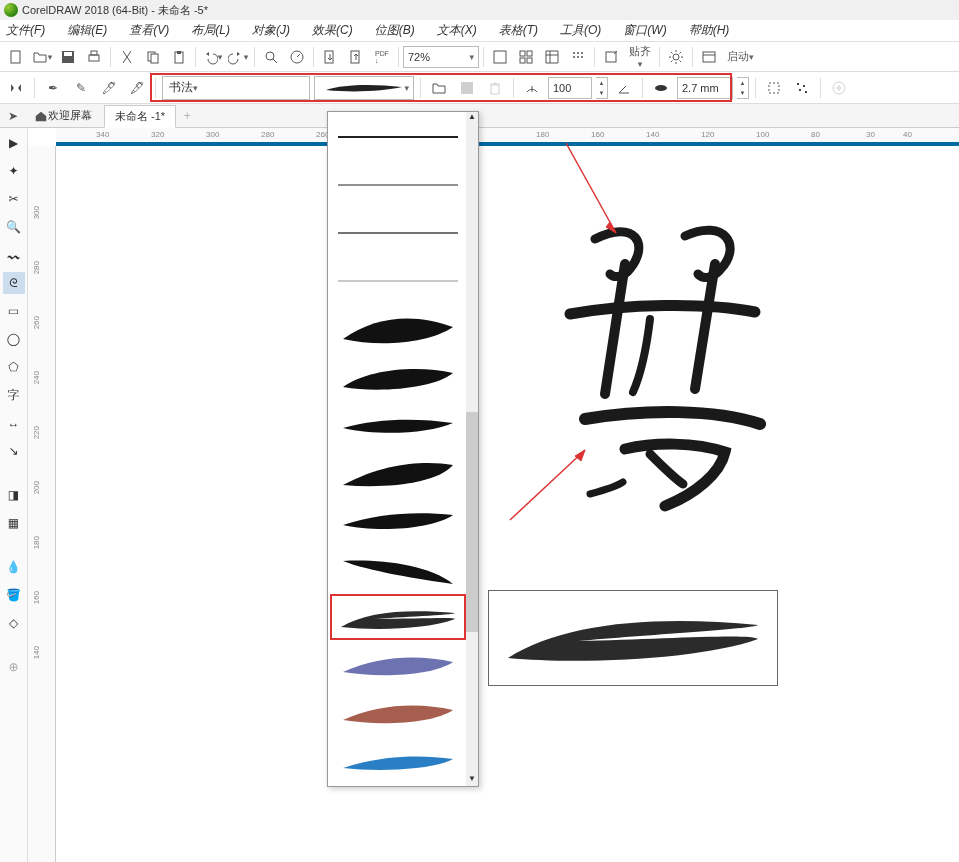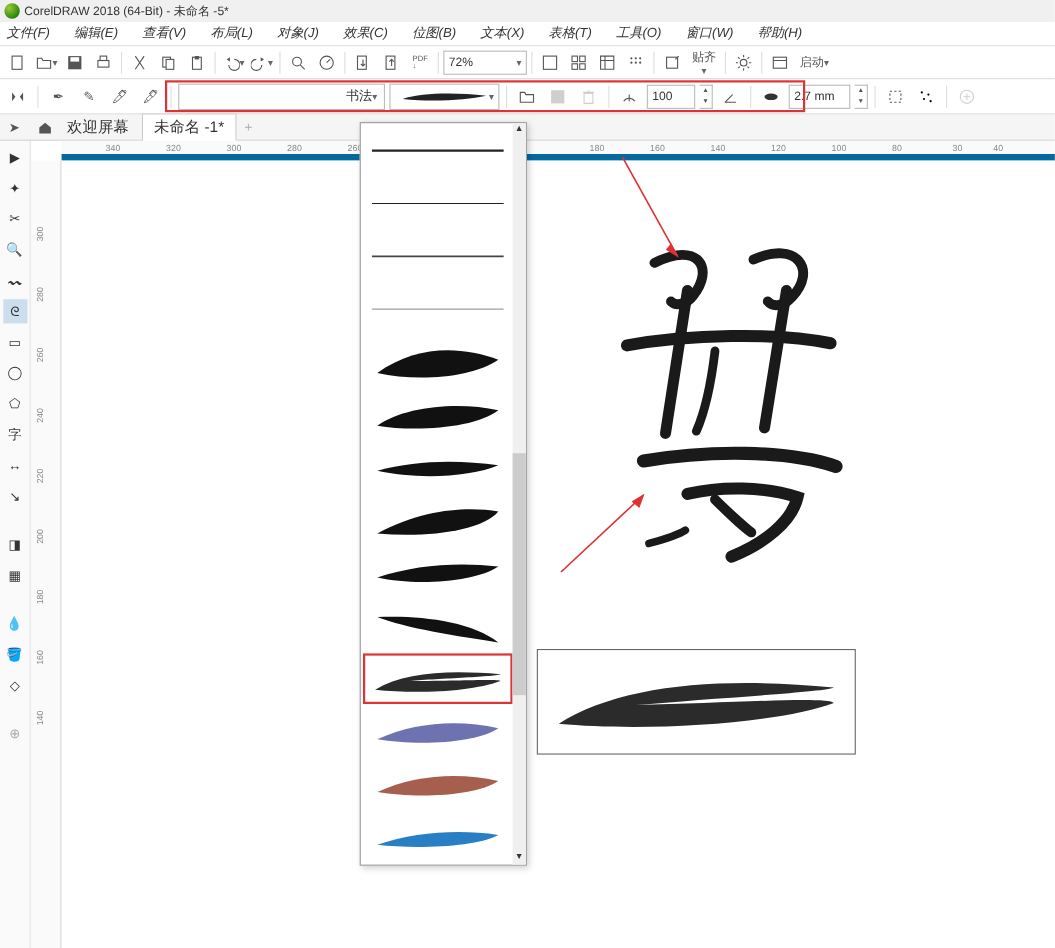--- a/index.html
+++ b/index.html
@@ -9,35 +9,35 @@
 .menubar { height: 22px; display: flex; align-items: center; padding-left: 6px; gap: 22px; font-size: 12px; border-bottom: 1px solid #e0e0e0; }
 .menubar span { cursor: default; font-style: italic; }
 .toolbar1 { height: 30px; border-bottom: 1px solid #ddd; display: flex; align-items: center; padding: 0 4px; gap: 2px; }
 .tbtn { width: 24px; height: 24px; display: flex; align-items: center; justify-content: center; color: #555; position: relative; }
 .tbtn svg { width: 16px; height: 16px; }
 .sep { width: 1px; height: 20px; background: #ddd; margin: 0 2px; }
 .zoom-input { width: 76px; height: 22px; border: 1px solid #bbb; padding: 0 4px; font-size: 11px; display: flex; align-items: center; justify-content: space-between; }
 .caret { font-size: 9px; color: #666; }
 .toolbar2 { height: 32px; border-bottom: 1px solid #ddd; display: flex; align-items: center; padding: 0 4px; gap: 4px; position: relative; }
 .highlight-box { position: absolute; border: 2px solid #d33; pointer-events: none; }
-.category-dd { width: 188px; height: 24px; border: 1px solid #bbb; display: flex; align-items: center; padding: 0 6px; justify-content: flex-end; background: #fff; }
+.category-dd { width: 148px; height: 24px; border: 1px solid #bbb; display: flex; align-items: center; padding: 0 6px; justify-content: flex-start; background: #fff; }
 .brush-dd { width: 100px; height: 24px; border: 1px solid #bbb; display: flex; align-items: center; justify-content: center; background: #fff; position: relative; }
 .num-input { width: 44px; height: 22px; border: 1px solid #bbb; display: flex; align-items: center; padding: 0 4px; font-size: 11px; }
 .spinner { width: 12px; height: 22px; display: flex; flex-direction: column; border: 1px solid #bbb; border-left: none; }
 .spinner div { flex: 1; display: flex; align-items: center; justify-content: center; font-size: 6px; color: #555; }
 .tabs { height: 24px; display: flex; align-items: center; background: #f5f5f5; border-bottom: 1px solid #ccc; padding-left: 4px; gap: 2px; }
-.tab { padding: 3px 10px; font-size: 14px; display: flex; align-items: center; gap: 13px; }
+.tab { padding: 3px 10px; font-size: 11px; display: flex; align-items: center; gap: 0; }
 .tab.active { background: #fff; border: 1px solid #ccc; border-bottom: 1px solid #fff; margin-bottom: -1px; }
 .home-icon { width: 14px; height: 14px; }
 .workspace { position: relative; height: calc(100% - 128px); display: flex; }
 .toolbox { width: 28px; background: #fafafa; border-right: 1px solid #ddd; display: flex; flex-direction: column; align-items: center; gap: 6px; padding-top: 4px; }
 .tool { width: 22px; height: 22px; display: flex; align-items: center; justify-content: center; color: #333; }
 .tool.sel { background: #cde; }
 .canvas-area { flex: 1; position: relative; background: #fff; }
-.ruler-h { position: absolute; top: 0; left: 28px; right: 0; height: 18px; background: #fafafa; border-bottom: 6px solid #0369a1; font-size: 8px; color: #888; }
+.ruler-h { position: absolute; top: 0; left: 28px; right: 0; height: 18px; background: #fafafa; border-bottom: 4px solid #0369a1; font-size: 8px; color: #888; }
 .ruler-h .tick { position: absolute; top: 2px; }
 .ruler-v { position: absolute; top: 18px; left: 0; width: 28px; bottom: 0; background: #fafafa; border-right: 1px solid #ccc; font-size: 8px; color: #888; }
 .ruler-v .tick { position: absolute; left: 4px; writing-mode: vertical-rl; transform: rotate(180deg); }
 .canvas { position: absolute; left: 28px; top: 18px; right: 0; bottom: 0; background: #fff; }
 .brush-panel { position: absolute; left: 327px; top: 111px; width: 152px; height: 676px; background: #fff; border: 1px solid #999; box-shadow: 2px 2px 6px rgba(0,0,0,.2); z-index: 30; }
 .brush-list { position: absolute; left: 0; top: 0; width: 140px; bottom: 0; overflow: hidden; }
 .brush-item { width: 136px; height: 46px; margin: 2px; display: flex; align-items: center; justify-content: center; }
 .brush-item.selected { border: 2px solid #d33; }
 .brush-scroll { position: absolute; right: 0; top: 0; width: 12px; bottom: 0; background: #f0f0f0; }
 .brush-thumb { position: absolute; right: 0; top: 300px; width: 12px; height: 220px; background: #ccc; }

